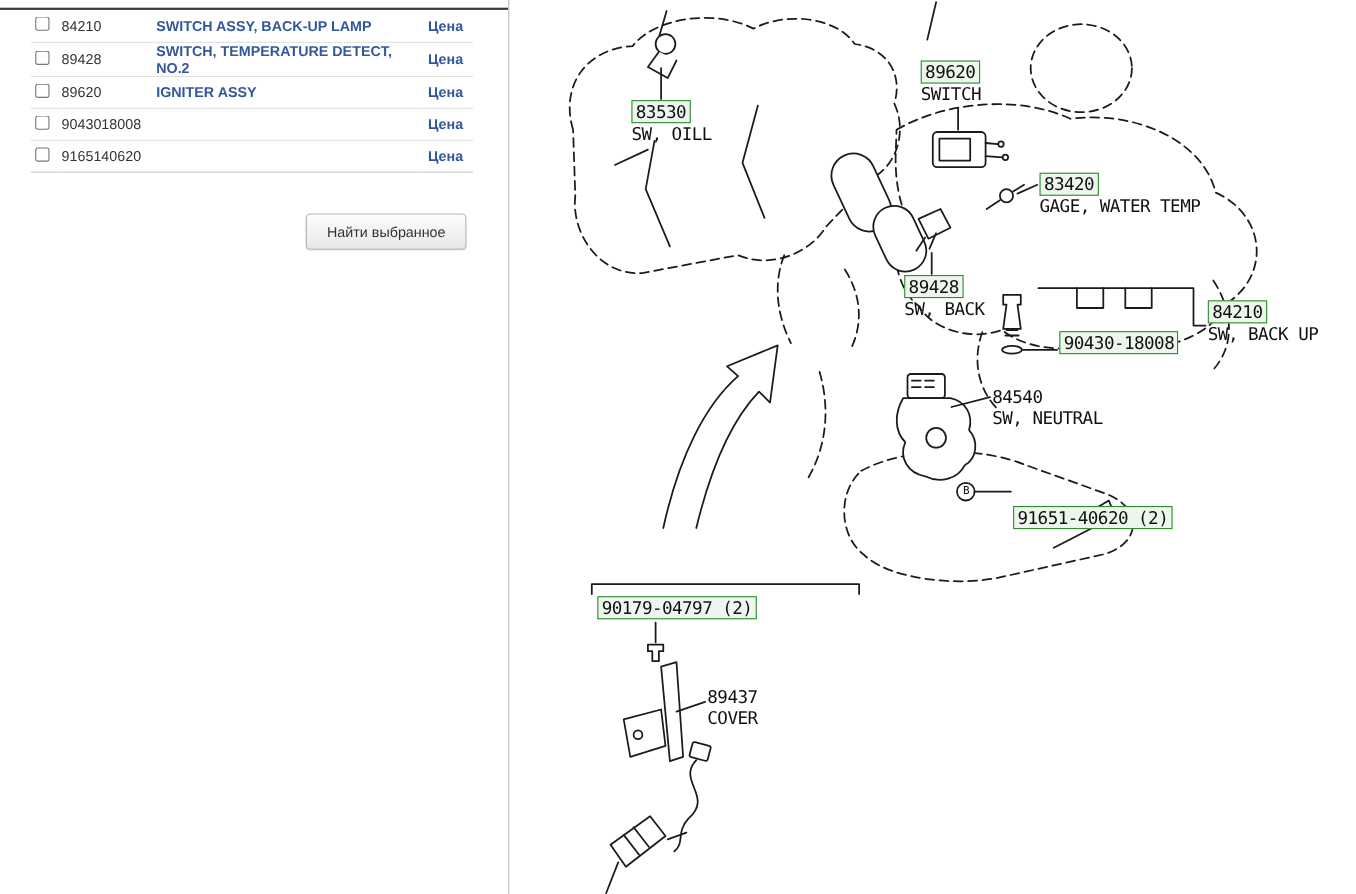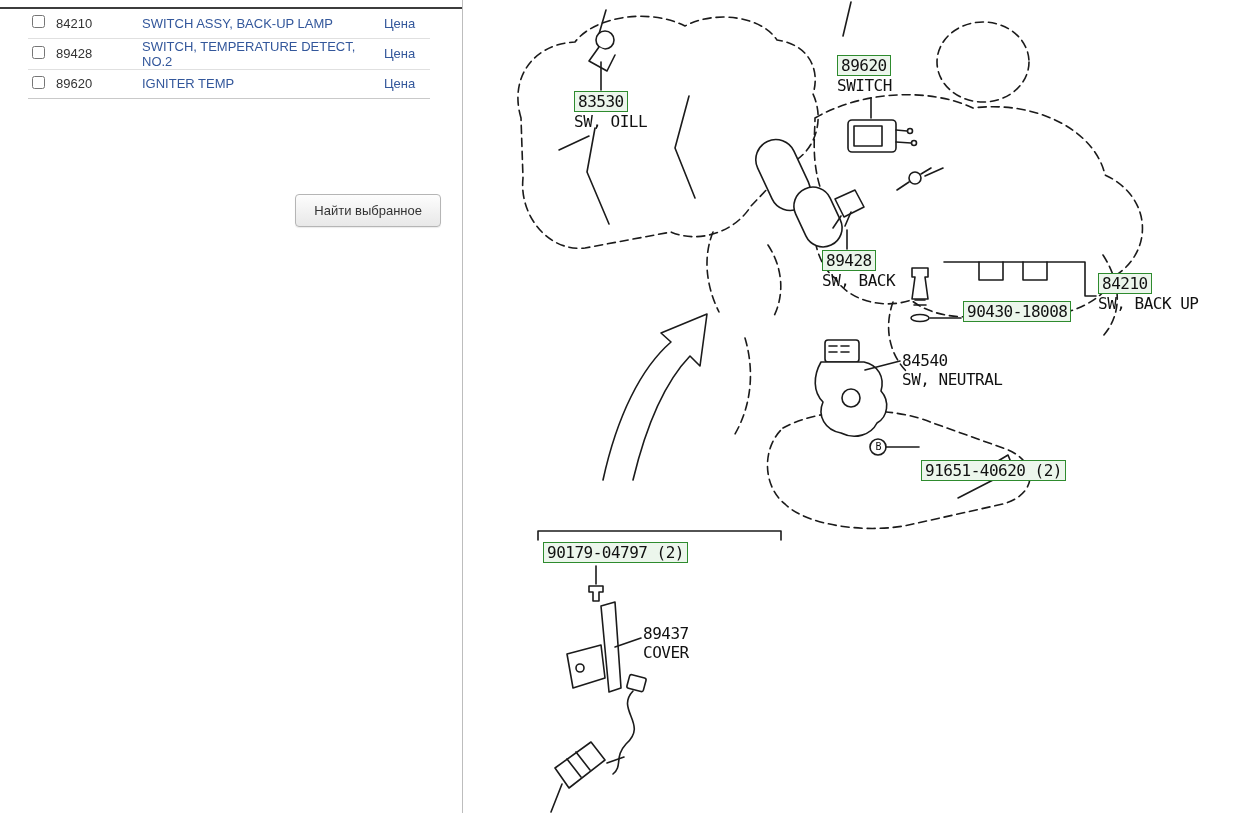--- a/index.html
+++ b/index.html
@@ -13,23 +13,23 @@
   .top-rule { position:absolute; left:0; top:7px; width:462px; height:2px; background:#3c3c3c; }
   .parts-table {
     position:absolute; left:28px; top:9px; width:402px;
     border-collapse: collapse; font-size:13px;
   }
   .parts-table td { border-bottom:1px solid #e0e0e0; height:29px; vertical-align:middle; }
   .parts-table tr:last-child td { border-bottom:1px solid #c9c9c9; }
   .cb-cell { width:28px; }
   input[type="checkbox"] { width:13px; height:13px; margin:0 0 0 4px; }
   .pn-cell { width:86px; color:#333; }
-  .desc-cell a, .price-cell a { color:var(--link_blue,#33579b); text-decoration:none; cursor:pointer; }
-  .price-cell { width:46px; text-align:left; padding-right:4px; }
-  .button-row { position:absolute; left:39px; top:194px; width:402px; text-align:right; }
+  .desc-cell a, .price-cell a { color:var(--link_blue,#33579b); text-decoration:none; cursor:pointer;font-weight:bold; }
+  .price-cell { width:46px; text-align:center; padding-right:4px; }
+  .button-row { position:absolute; left:22px; top:194px; width:402px; text-align:right; }
   .find-btn {
     font-family:"Liberation Sans",sans-serif; font-size:13px; color:#333;
     padding:8px 18px; border:1px solid #b5b5b5; border-radius:4px;
     background:linear-gradient(#fdfdfd,#e8e8e8); cursor:pointer;
     box-shadow:0 1px 1px rgba(0,0,0,.08);
   }
   .divider { position:absolute; left:462px; top:0; width:1px; height:813px; background:#bdbdbd; }
   
   .diagram { position:absolute; left:463px; top:0; width:770px; height:813px; }
   .diagram svg { position:absolute; left:0; top:0; }
@@ -66,21 +66,33 @@
       </tr>
       <tr>
         <td class="cb-cell"><input type="checkbox" style=""></td>
         <td class="pn-cell">89428</td>
         <td class="desc-cell"><a>SWITCH, TEMPERATURE DETECT, NO.2</a></td>
         <td class="price-cell"><a>Цена</a></td>
       </tr>
       <tr>
         <td class="cb-cell"><input type="checkbox" style=""></td>
         <td class="pn-cell">89620</td>
-        <td class="desc-cell"><a>IGNITER TEMP</a></td>
+        <td class="desc-cell"><a>IGNITER ASSY</a></td>
+        <td class="price-cell"><a>Цена</a></td>
+      </tr>
+      <tr>
+        <td class="cb-cell"><input type="checkbox" style=""></td>
+        <td class="pn-cell">9043018008</td>
+        <td class="desc-cell"><a></a></td>
+        <td class="price-cell"><a>Цена</a></td>
+      </tr>
+      <tr>
+        <td class="cb-cell"><input type="checkbox" style=""></td>
+        <td class="pn-cell">9165140620</td>
+        <td class="desc-cell"><a></a></td>
         <td class="price-cell"><a>Цена</a></td>
       </tr>
     </tbody>
   </table>
 
   <div class="button-row">
     <button class="find-btn">Найти выбранное</button>
   </div>
 
   <div class="divider"></div>
@@ -178,20 +190,24 @@
     </svg>
 
     <div class="dlabel" style="left:374px;top:55px">
       <span class="pn boxed">89620</span>
       <div class="pname">SWITCH</div>
     </div>
     <div class="dlabel" style="left:111px;top:91px">
       <span class="pn boxed">83530</span>
       <div class="pname">SW, OILL</div>
     </div>
+    <div class="dlabel" style="left:482px;top:157px">
+      <span class="pn boxed">83420</span>
+      <div class="pname">GAGE, WATER TEMP</div>
+    </div>
     <div class="dlabel" style="left:359px;top:250px">
       <span class="pn boxed">89428</span>
       <div class="pname">SW, BACK</div>
     </div>
     <div class="dlabel" style="left:635px;top:273px">
       <span class="pn boxed">84210</span>
       <div class="pname">SW, BACK UP</div>
     </div>
     <div class="dlabel" style="left:500px;top:301px">
       <span class="pn boxed">90430-18008</span>

